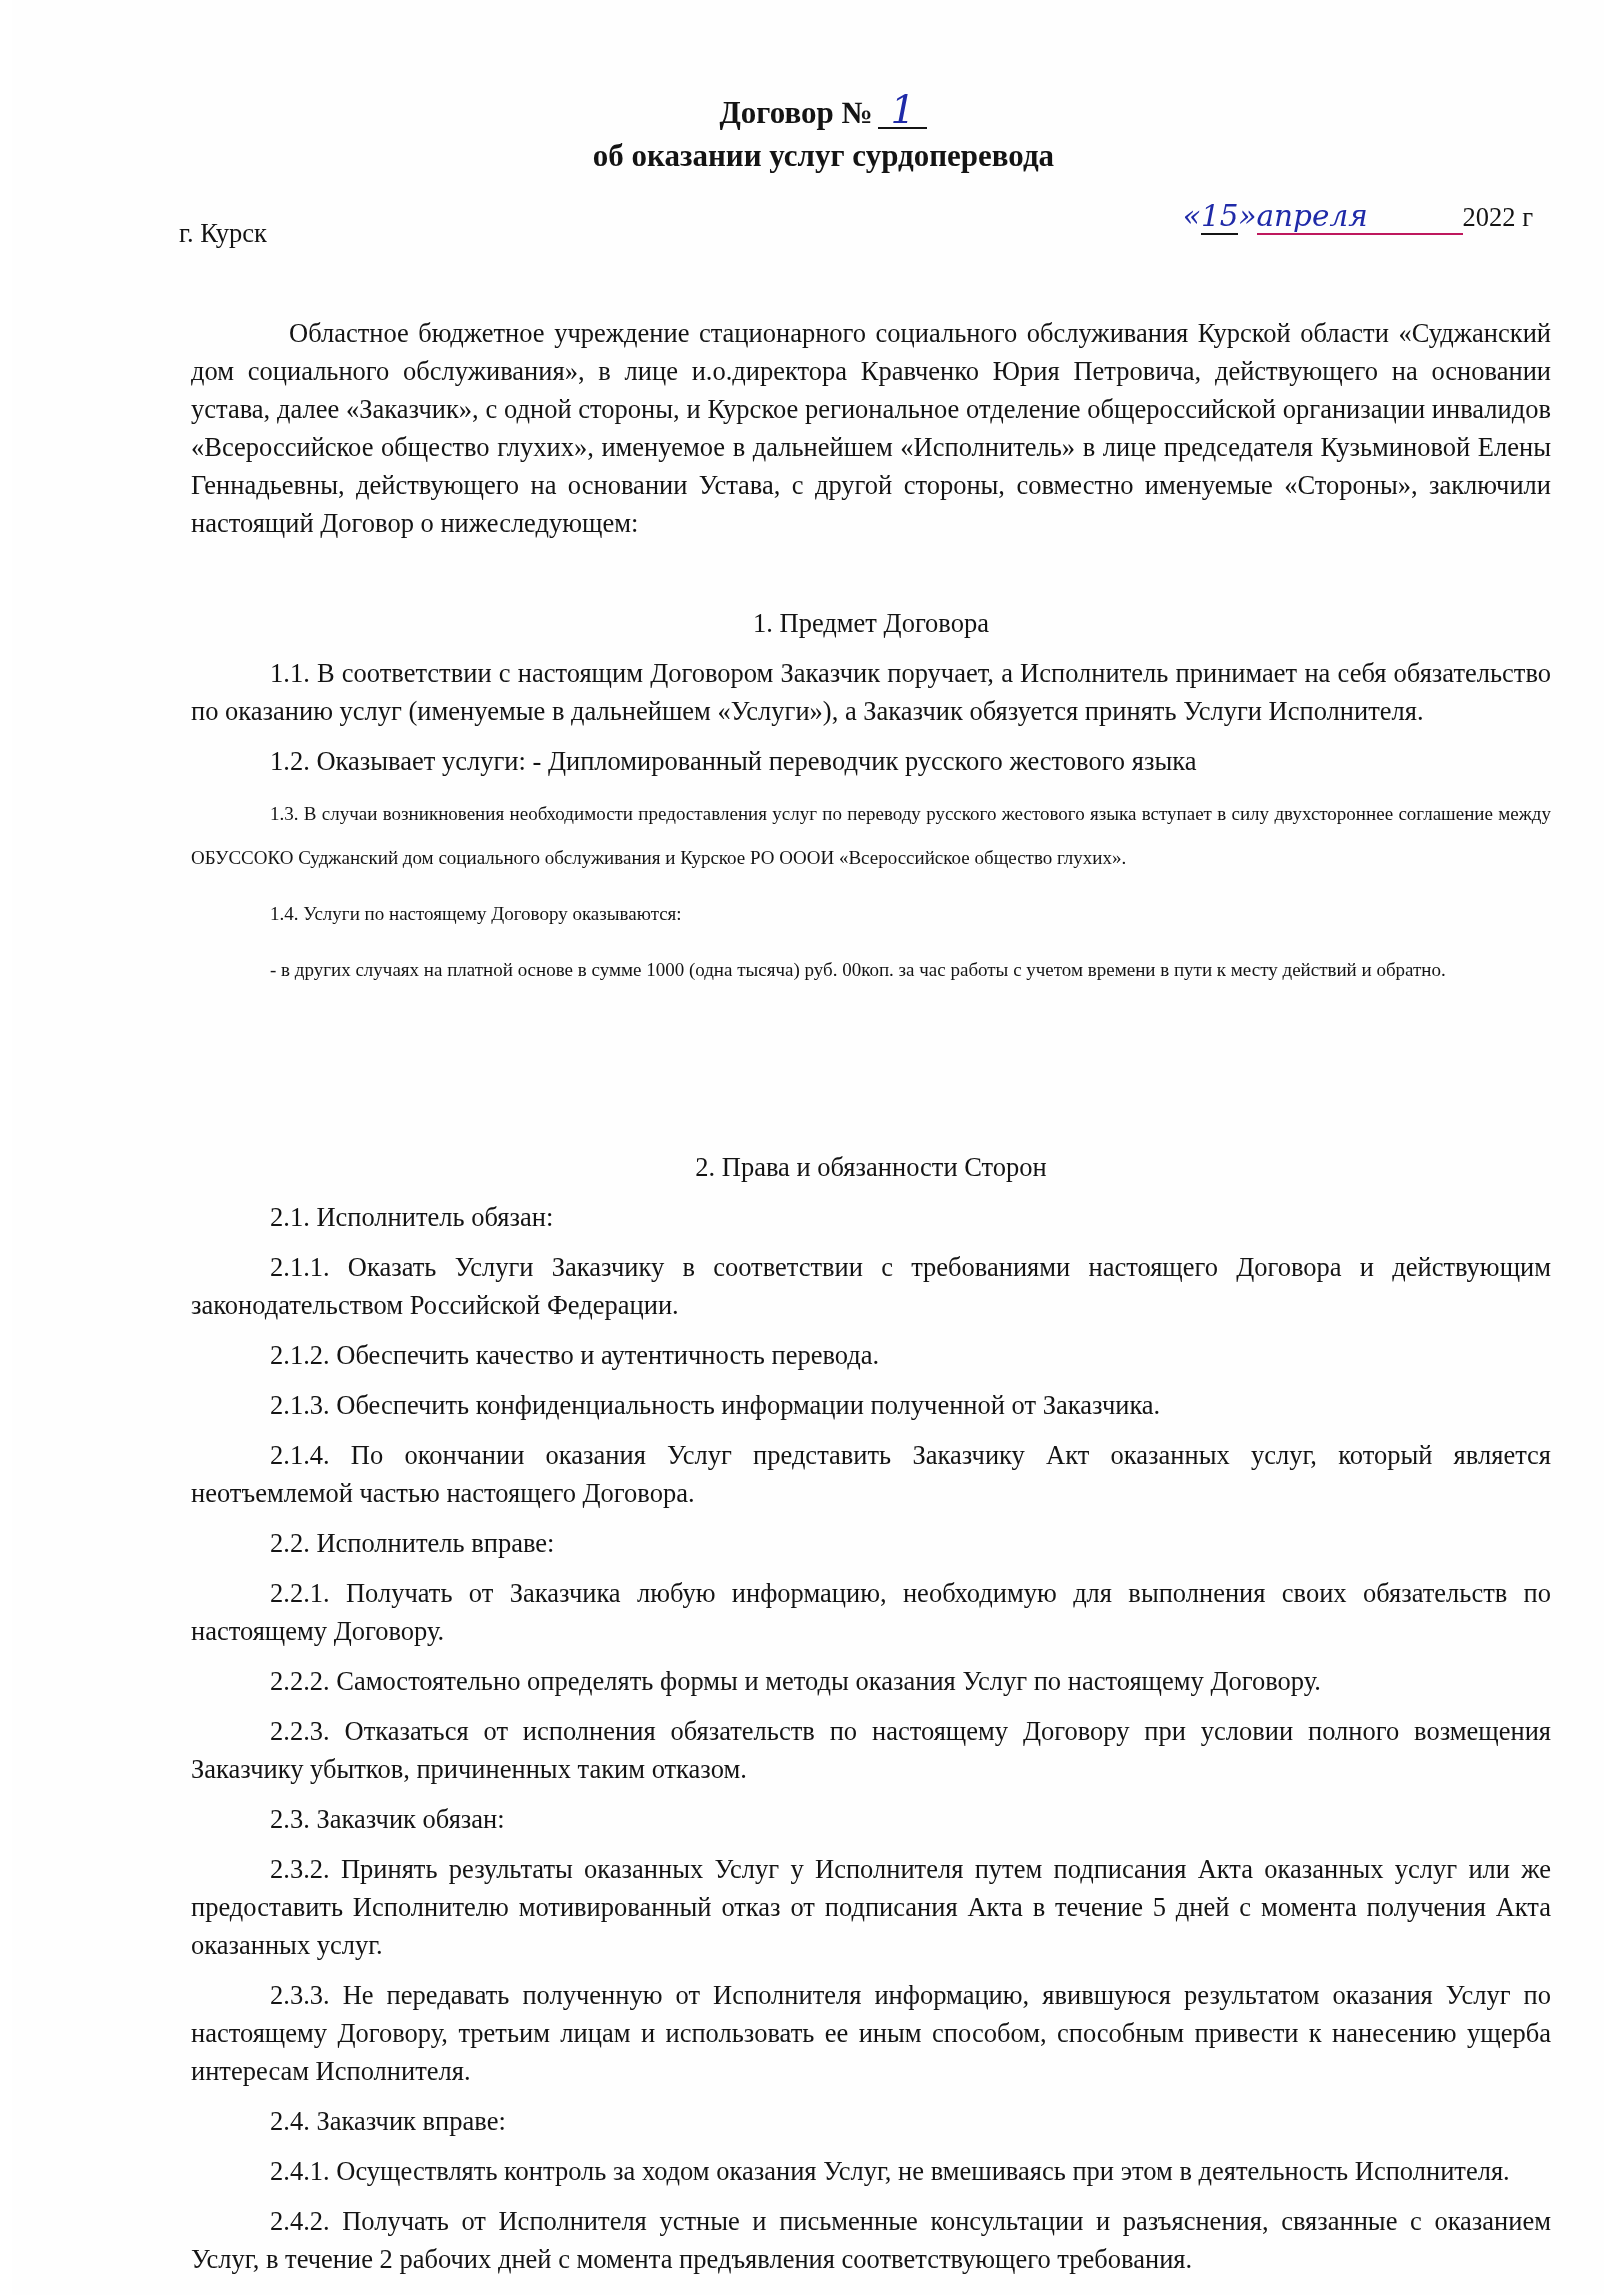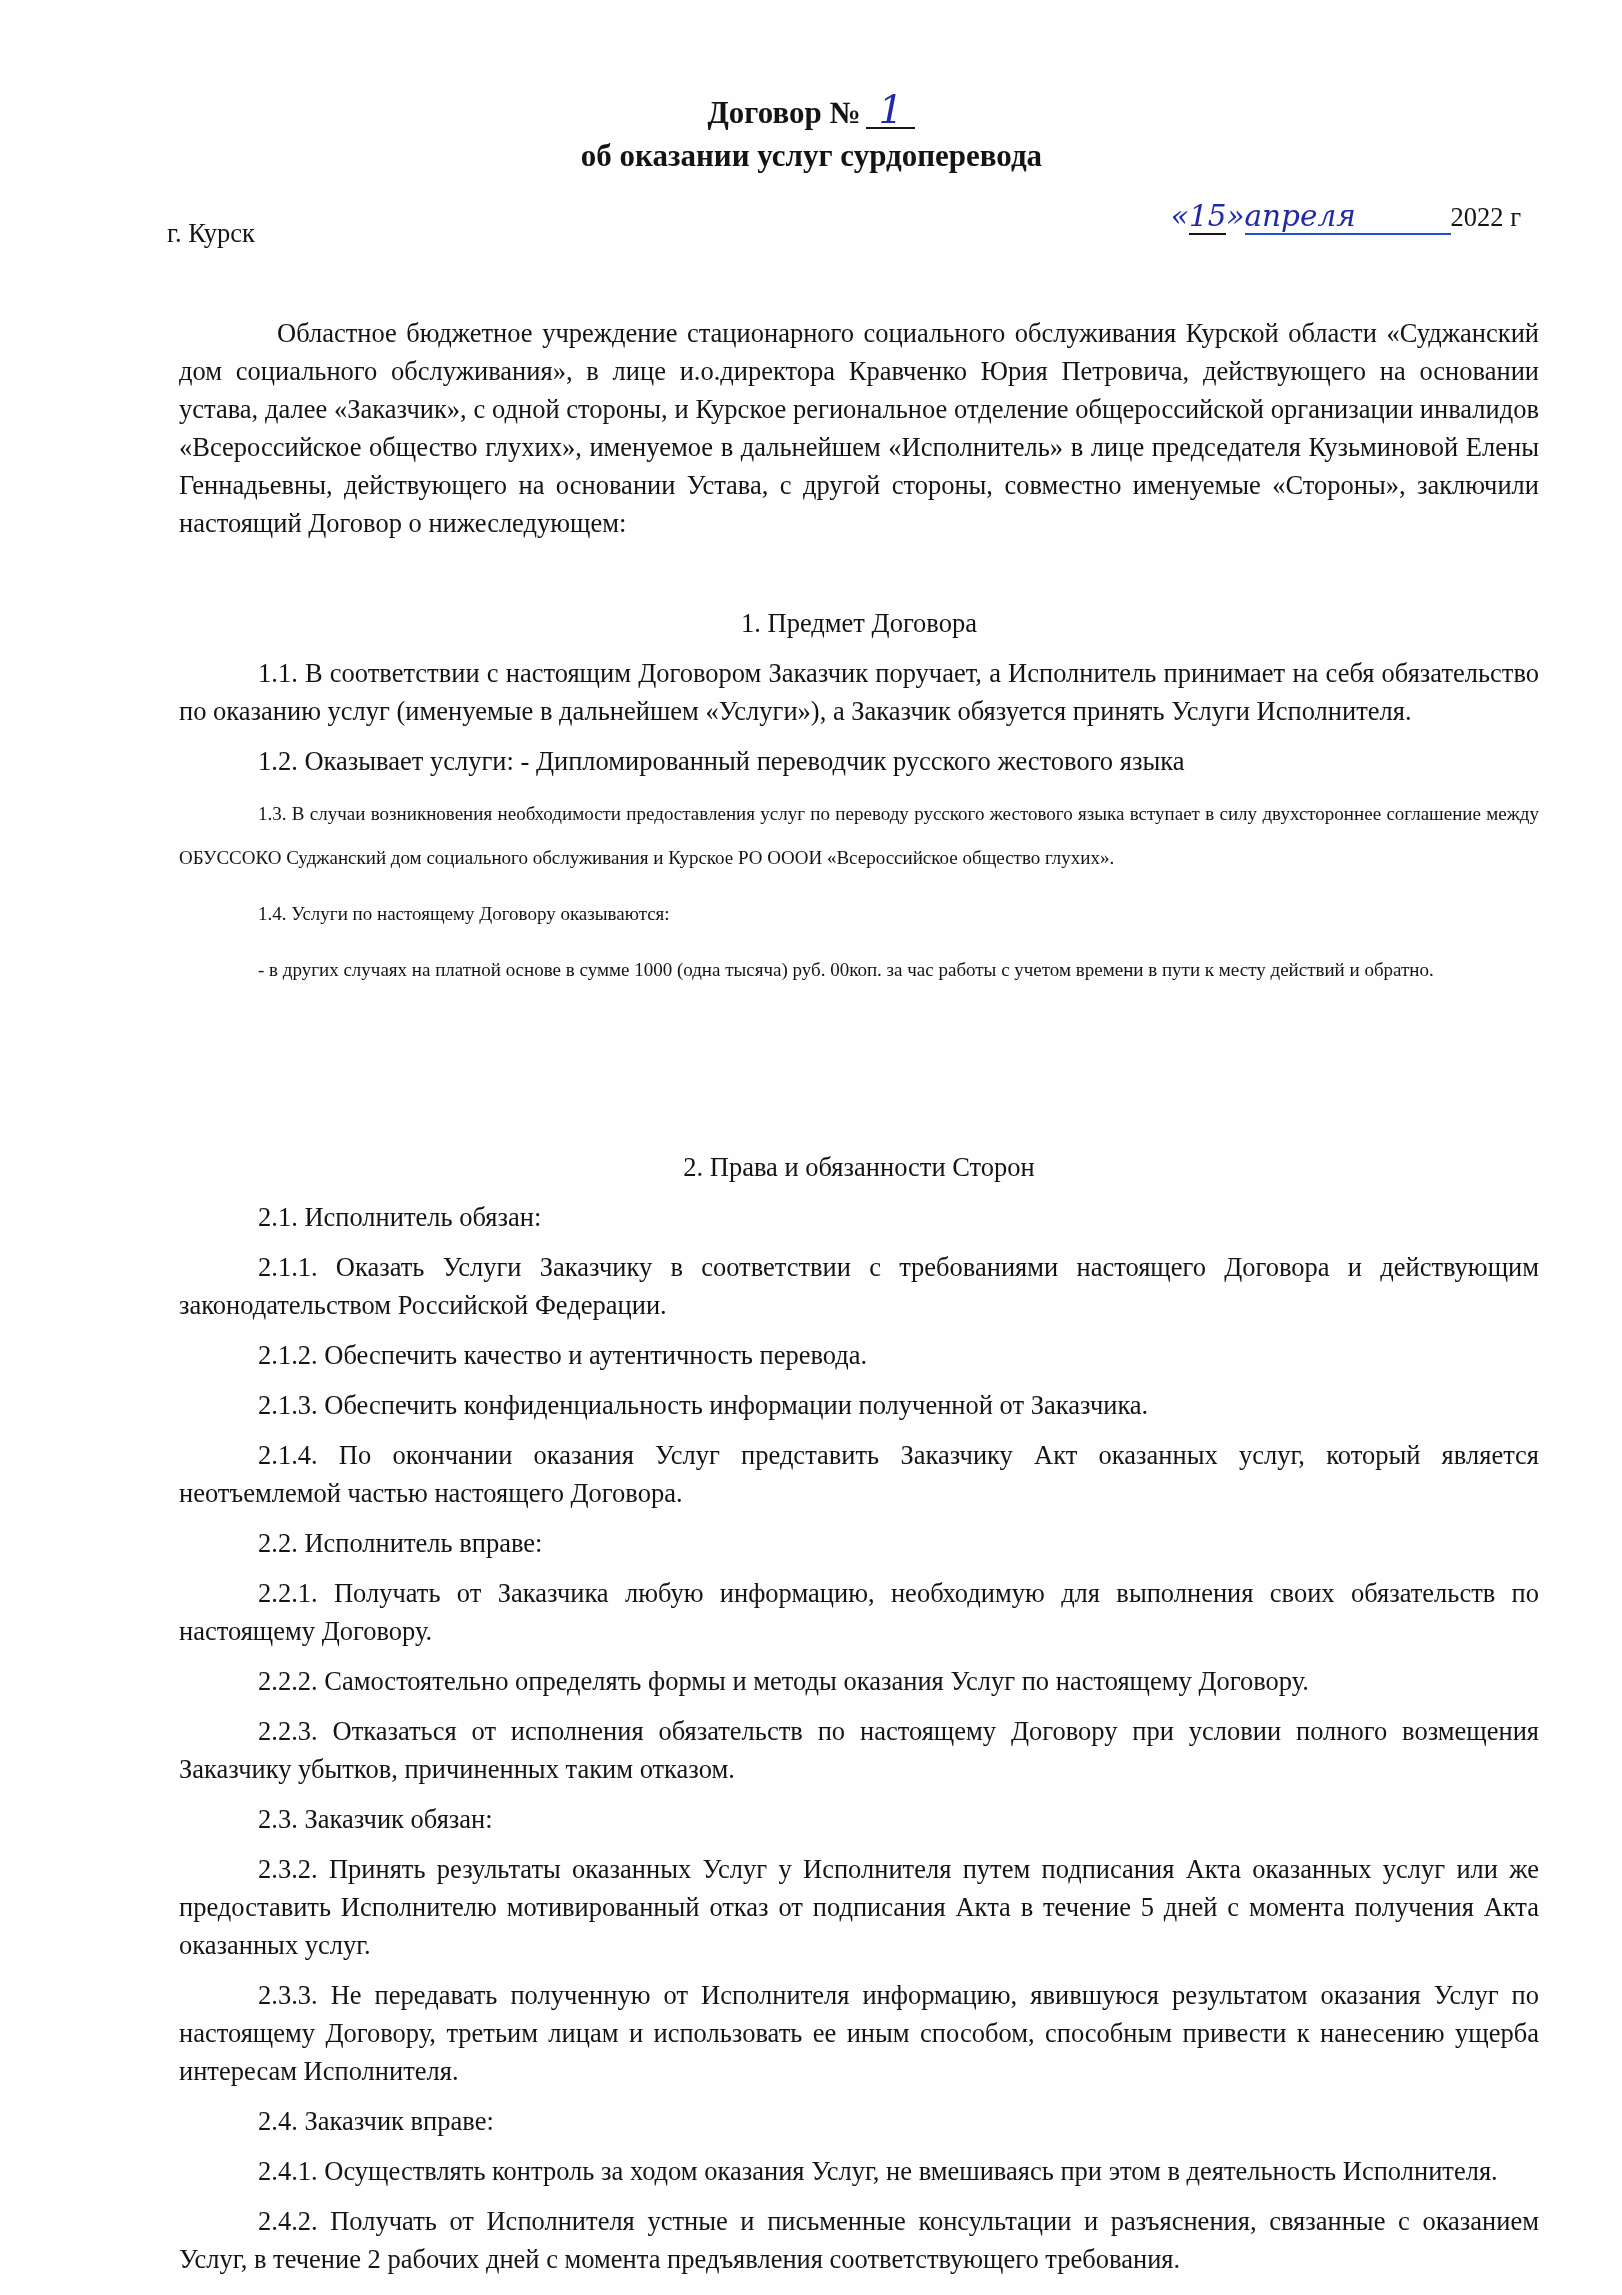--- a/index.html
+++ b/index.html
@@ -1,28 +1,28 @@
 <!DOCTYPE html>
 <html style="font-size:7.9px"><head>
 <meta charset="utf-8">
 <style>
   html, body { margin: 0; padding: 0; background: #ffffff; }
   body { width: 1623px; height: 2295px; position: relative; overflow: hidden;
          font-family: "Liberation Serif", "DejaVu Serif", serif; color: #141414; }
-  .page { position: absolute; left: 0; top: 0; width: 1592px; height: 2295px; background: #fefefe; }
+  .page { position: absolute; left: 12px; top: 0; width: 1592px; height: 2295px; background: #fefefe; }
   .title { position: absolute; left: 0; width: 1623px; text-align: center; font-weight: bold; font-size: 31px; line-height: 39px; }
   .title1 { top: 93px; }
   .title2 { top: 136px; }
   .handnum { display: inline-block; min-width: 49px; border-bottom: 2.5px solid #141414; color: #1f2aa8;
              font-family: "DejaVu Serif", serif; font-style: italic; font-weight: normal; font-size: 39px; line-height: 34px; text-align: center; margin-left: 5.9px; }
   .city { position: absolute; left: 167px; top: 216px; font-size: 26.5px; line-height: 34px; }
   .date { position: absolute; right: 71px; top: 199px; font-size: 26.5px; line-height: 34px; white-space: nowrap; }
   .date .hand { color: #1f2aa8; font-style: italic; font-family: "DejaVu Serif", serif; font-size: 29.5px; }
   .date .day { display: inline-block; border-bottom: 2px solid #141414; min-width: 29.5px; text-align: center; }
-  .date .month { display: inline-block; border-bottom: 2px solid #1d4ed8; min-width: 206px; text-align: left; }
+  .date .month { display: inline-block; border-bottom: 2px solid #be185d; min-width: 206px; text-align: left; }
   .body { position: absolute; left: 167px; width: 1384px; font-size: 26.5px; line-height: 38px; text-align: justify; }
   .p { margin: 12px; }
   .ind { text-indent: 98px; }
   .ind-sm { text-indent: 79px; }
   .heading { text-align: center; text-indent: 0; }
   .big { font-size: 19px; line-height: 44px; }
   .last-left { text-align-last: left; }
 </style>
 </head>
 <body>

